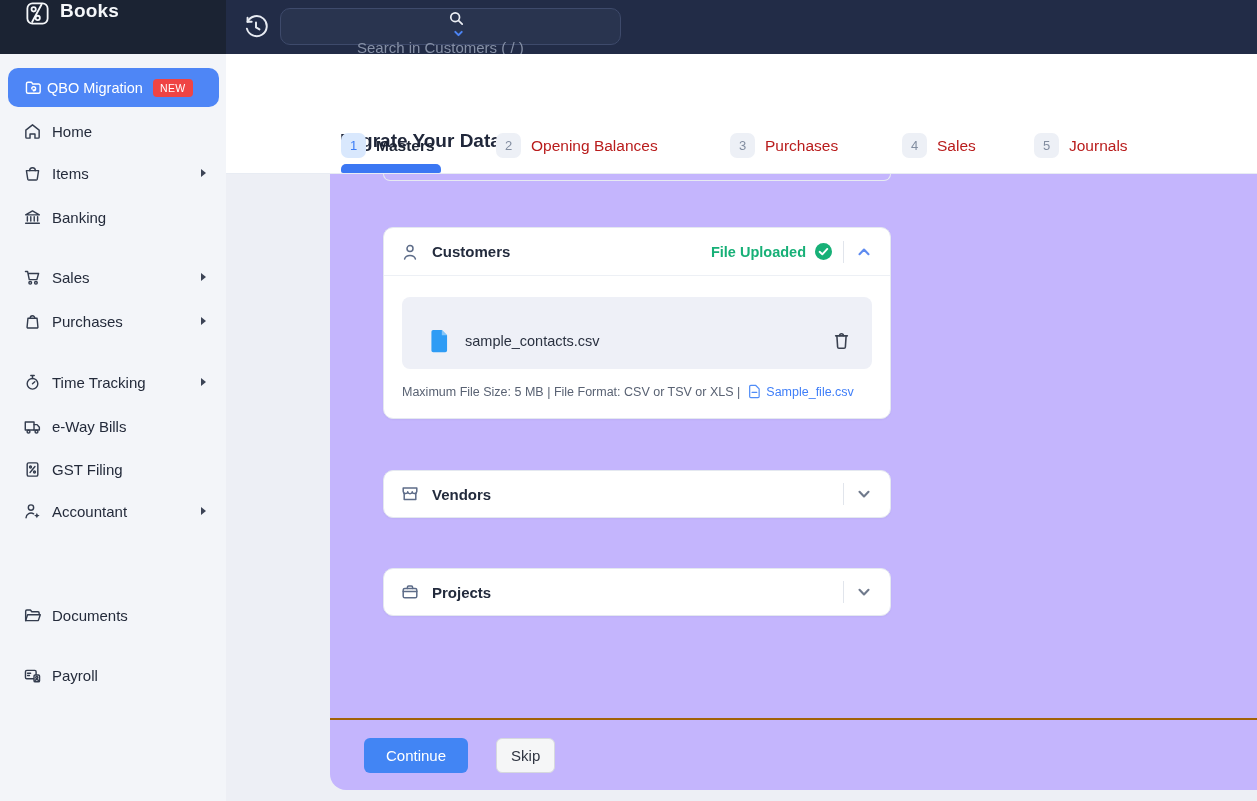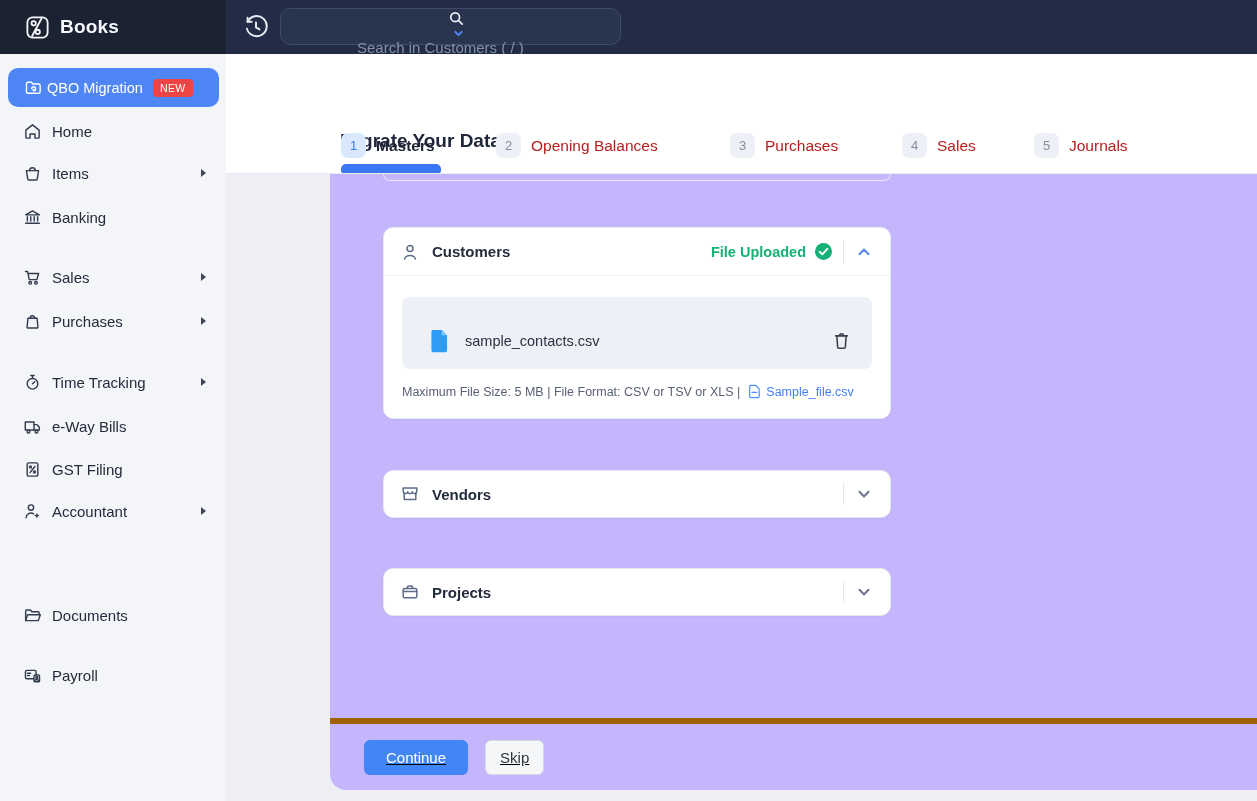--- a/index.html
+++ b/index.html
@@ -2,21 +2,21 @@
 <html><head>
 <meta charset="utf-8">
 <style>
   * { margin:0; padding:0; box-sizing:border-box; }
   html,body { width:1257px; height:801px; font-family:"Liberation Sans", sans-serif; }
   .app { position:relative; width:1257px; height:801px; background:#edeff5; overflow:hidden; }
 
   
   .topbar { position:absolute; left:0; top:0; width:1257px; height:54px; background:#222c47; }
   .topbar-left { position:absolute; left:0; top:0; width:226px; height:54px; background:#1b2333;
-                 display:flex; align-items:center; padding-left:24px; gap:9px; }
+                 display:flex; align-items:flex-start; padding-left:24px; gap:9px; }
   .brand { color:#f5f7fa; font-size:19px; font-weight:600; letter-spacing:.2px; }
   .history-btn { position:absolute; left:243px; top:14px; width:26px; height:26px; cursor:pointer; }
   .searchbox { position:absolute; left:280px; top:8px; width:341px; height:37px; background:#29344f;
                border:1px solid #3e4a6b; border-radius:10px; display:flex; align-items:center; padding-left:12px;flex-direction:column; }
   .searchbox .divider { width:1px; height:20px; background:#3e4a6b; margin:0 10px 0 8px; }
   .searchbox input { flex:1; background:transparent; border:none; outline:none; color:#dfe4ef; font-size:15px;
                      font-family:"Liberation Sans", sans-serif; }
   .searchbox input::placeholder { color:#8690a6; }
 
   
@@ -67,22 +67,22 @@
               padding:16px 20px 0 27px; gap:15px; }
   .file-name { font-size:14.5px; color:#2a3140; }
   .trash-btn { margin-left:auto; cursor:pointer; display:inline-flex; }
   .helper { margin-top:15px; display:flex; align-items:center; gap:5px; font-size:12.5px; color:#596273; }
   .sample-link { color:#3f7ef8; font-size:12.5px; cursor:pointer; }
 
   .vendors-card { top:296px; }
   .projects-card { top:394px; }
   .vendors-card .card-header, .projects-card .card-header { height:46px; }
 
-  .panel-footer { position:absolute; left:0; top:544px; width:927px; height:72px; border-top:6px solid #a16207;
-                  display:flex; align-items:center; padding-left:34px; gap:17px;text-decoration:underline; }
+  .panel-footer { position:absolute; left:0; top:544px; width:927px; height:72px; border-top:2px solid #a16207;
+                  display:flex; align-items:center; padding-left:34px; gap:28px; }
   .btn-continue { height:35px; padding:0 22px; background:#4285f4; color:#fff; border:none; border-radius:6px;
                   font-size:15px; font-family:"Liberation Sans", sans-serif; cursor:pointer; }
   .btn-skip { height:35px; padding:0 14px; background:#f5f6f7; color:#2e3440; border:1px solid #d6d9de;
               border-radius:6px; font-size:15px; font-family:"Liberation Sans", sans-serif; cursor:pointer; }
 </style>
 </head>
 <body>
 
 <div class="app">
 

